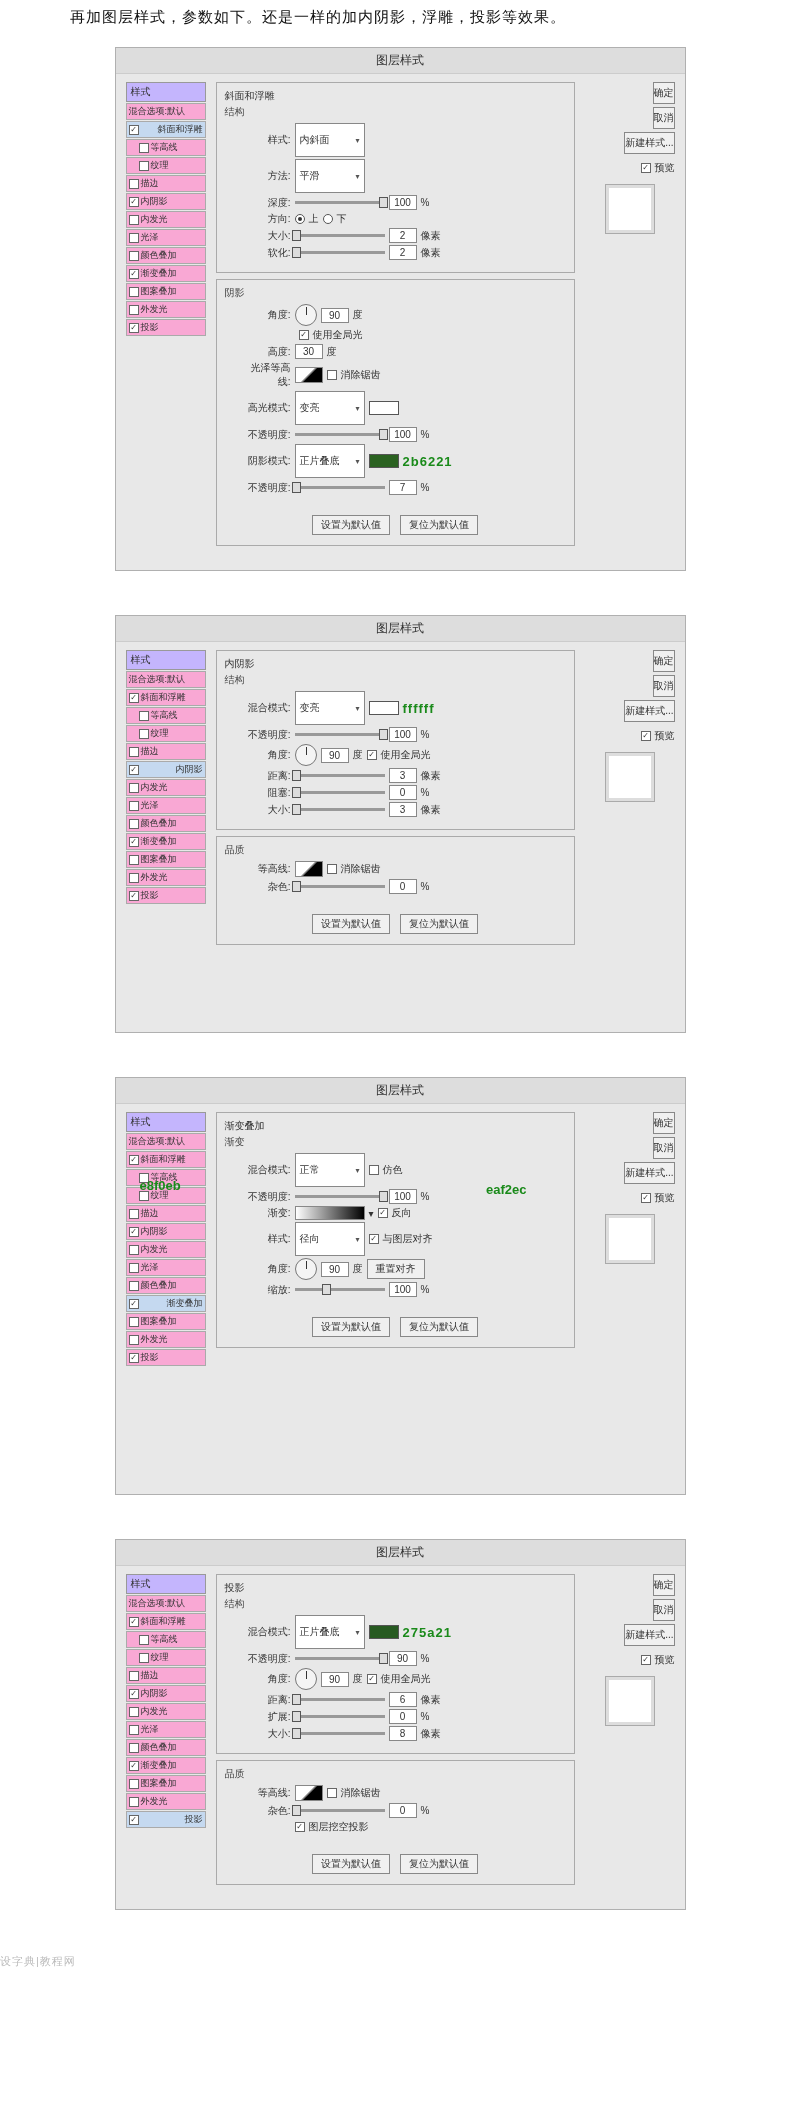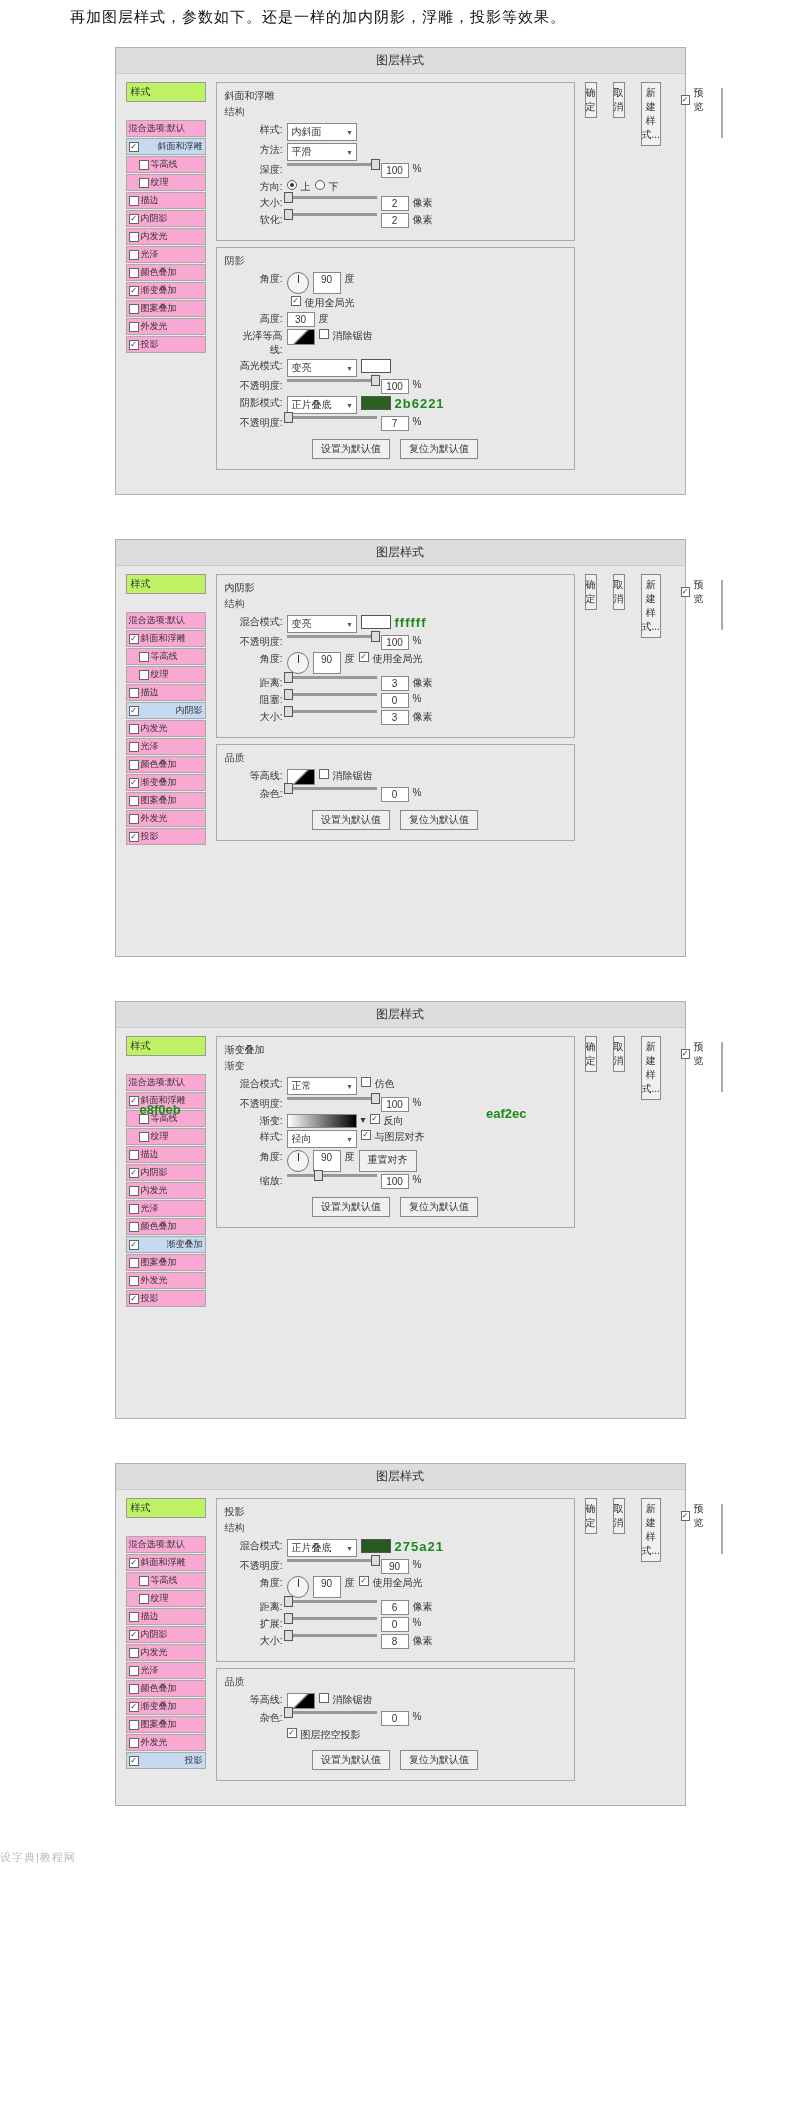--- a/index.html
+++ b/index.html
@@ -2,51 +2,51 @@
 <html><head>
 <meta charset="utf-8">
 <style>
 *{box-sizing:border-box;margin:0;padding:0;font-family:"SimSun","Microsoft YaHei",sans-serif}
 body{background:#fff;width:800px;font-size:11px;color:#333}
 .intro{font-size:15px;padding:8px 70px 20px;color:#111;letter-spacing:1px}
 .dlg{width:571px;margin:0 auto 44px;background:#e8e8e8;border:1px solid #b0b0b0;padding:0 0 10px}
 .title-bar{text-align:center;font-size:12px;padding:4px 0;border-bottom:1px solid #ccc;background:#ddd}
 .body{display:flex;padding:8px 10px;gap:10px}
 .styles{width:80px}
-.styles .hdr{border:1px solid #999;background:#bef264;padding:2px 4px;font-size:10px;margin-bottom:18px}
+.styles .hdr{border:1px solid #999;background:#c4b5fd;padding:2px 4px;font-size:10px;margin-bottom:1px}
 .styles .row{display:flex;align-items:center;border:1px solid #aaa;background:#f9a8d4;padding:1px 2px;margin-bottom:1px;font-size:9px;gap:2px;white-space:nowrap}
 .styles .row.sel{background:#c5d9f0}
 .styles .row .indent{width:8px}
 .cb{width:10px;height:10px;border:1px solid #666;display:inline-flex;align-items:center;justify-content:center;font-size:8px;line-height:1;background:#fff}
 .main{flex:1;min-width:0}
 .group{border:1px solid #aaa;padding:6px 8px 10px;margin-bottom:6px;position:relative;background:#e8e8e8}
 .group-title{font-size:10px;margin-bottom:2px}
 .sub-title{font-size:10px;margin-bottom:4px;color:#444}
-.fr{display:flex;gap:4px;margin:2px 8px;font-size:10px}
+.fr{display:flex;align-items:center;gap:4px;margin:2px 16px;font-size:10px}
 .lbl{width:50px;text-align:right;font-size:10px}
-.sel{border:1px solid #888;background:#fff;padding:1px 4px;min-width:70px;display:inline-flex;justify-content:space-between;align-items:center;font-size:10px}
+.sel{border:1px solid #888;background:#fff;padding:9px 4px;min-width:70px;display:inline-flex;justify-content:space-between;align-items:center;font-size:10px}
 .sel .arr{font-size:8px;color:#555}
 .slider{height:3px;background:#999;width:90px;position:relative;display:inline-block}
 .slider::after{content:"";position:absolute;width:7px;height:9px;background:#ddd;border:1px solid #555;top:-4px}
 .slider.full::after{right:-3px}
 .slider.zero::after{left:-3px}
 .slider.mid::after{left:30%}
 .numbox{border:1px solid #888;background:#ffffff;padding:1px 3px;min-width:28px;text-align:center;font-size:10px}
 .unit{font-size:10px}
 .radio{width:10px;height:10px;border:1px solid #555;border-radius:50%;display:inline-flex;align-items:center;justify-content:center;background:#fff}
 .radio.on::after{content:"";width:4px;height:4px;background:#333;border-radius:50%}
 .dial{width:22px;height:22px;border:1px solid #777;border-radius:50%;background:#f4f4f4;position:relative;display:inline-block}
 .dial::after{content:"";position:absolute;width:1px;height:8px;background:#333;left:50%;top:2px}
 .swatch-grad{width:28px;height:16px;border:1px solid #888;background:linear-gradient(135deg,#fff 45%,#000 55%);display:inline-block}
 .swatch-grad2{width:70px;height:14px;border:1px solid #888;background:linear-gradient(90deg,#fff,#000);display:inline-block}
 .color-swatch{width:30px;height:14px;display:inline-block;border:1px solid #555}
 .green-label{color:#1a8a1a;font-weight:bold;font-size:13px;letter-spacing:1px}
-.btns-bottom{display:flex;justify-content:center;gap:10px;margin-top:8px}
+.btns-bottom{display:flex;justify-content:center;gap:10px;margin-top:20px}
 .btn{border:1px solid #888;background:#f0f0f0;padding:2px 8px;font-size:10px}
-.right-col{width:90px;display:flex;flex-direction:row;gap:16px;align-items:flex-start}
+.right-col{width:90px;display:flex;flex-direction:column;gap:3px;align-items:flex-end}
 .right-col .btn{text-align:center;padding:3px 0}
 .preview-check{display:flex;align-items:center;gap:4px;font-size:10px;margin-top:4px;padding-left:4px}
 .preview-box{width:50px;height:50px;background:#fff;border:1px solid #aaa;margin:6px auto 0;box-shadow:inset 0 0 0 3px #ddd}
 .tall{min-height:380px}
 .watermark{padding-right:30px;color:#bbb;font-size:11px;letter-spacing:1px}
 .annot-overlay{position:relative}
 .annot{position:absolute;color:#1a8a1a;font-weight:bold;font-size:13px}
 </style>
 </head>
 <body>

